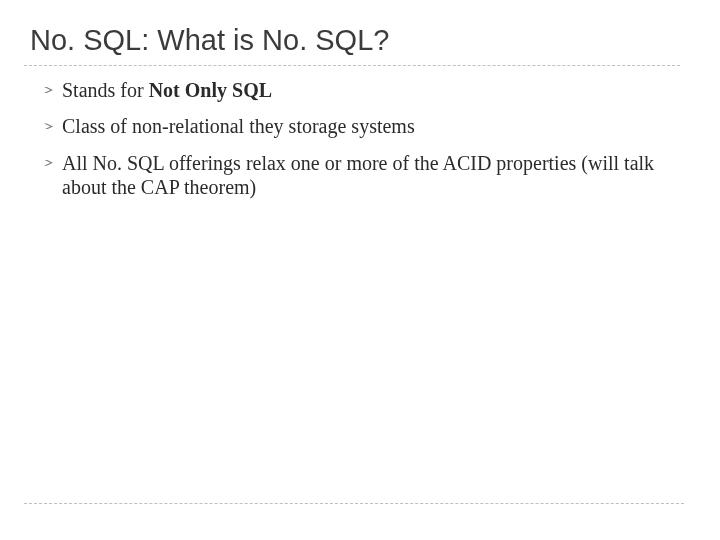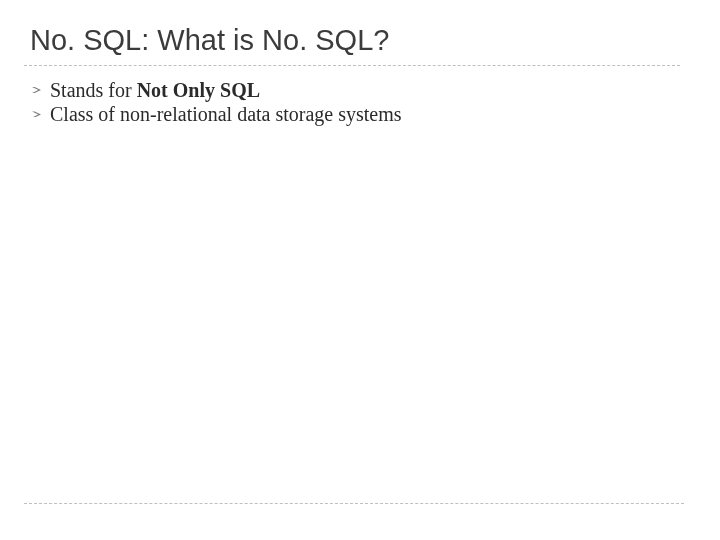--- a/index.html
+++ b/index.html
@@ -42,21 +42,21 @@
     list-style: none;
     margin: 0;
     padding: 0 4px 0 4px;
   }
   ul.bullets li {
     position: relative;
     padding-left: 22px;
     font-size: 20px;
     line-height: 1.22;
     color: #2b2b2b;
-    margin: 0;
+    margin: 12px;
   }
   ul.bullets li::before {
     content: "";
     position: absolute;
     left: 4px;
     top: 9px;
     width: 9px;
     height: 6px;
     background: #808080;
     clip-path: polygon(0 0, 30% 0, 100% 50%, 30% 100%, 0 100%, 70% 50%);
@@ -67,17 +67,20 @@
 <body>
 
 <div class="slide">
   <h1 class="title">No. SQL: What is No. SQL?</h1>
   <hr class="rule">
   <ul class="bullets">
     <li>
       <span>Stands for </span><span class="b">Not Only SQL</span><span></span>
     </li>
     <li>
-      <span>Class of non-relational data storage systems</span><span class="b"></span><span></span>
+      <span>Class of non-relational they storage systems</span><span class="b"></span><span></span>
+    </li>
+    <li>
+      <span>All No. SQL offerings relax one or more of the ACID properties (will talk about the CAP theorem)</span><span class="b"></span><span></span>
     </li>
   </ul>
   <hr class="rule-bottom">
 </div>
 
 </body></html>

